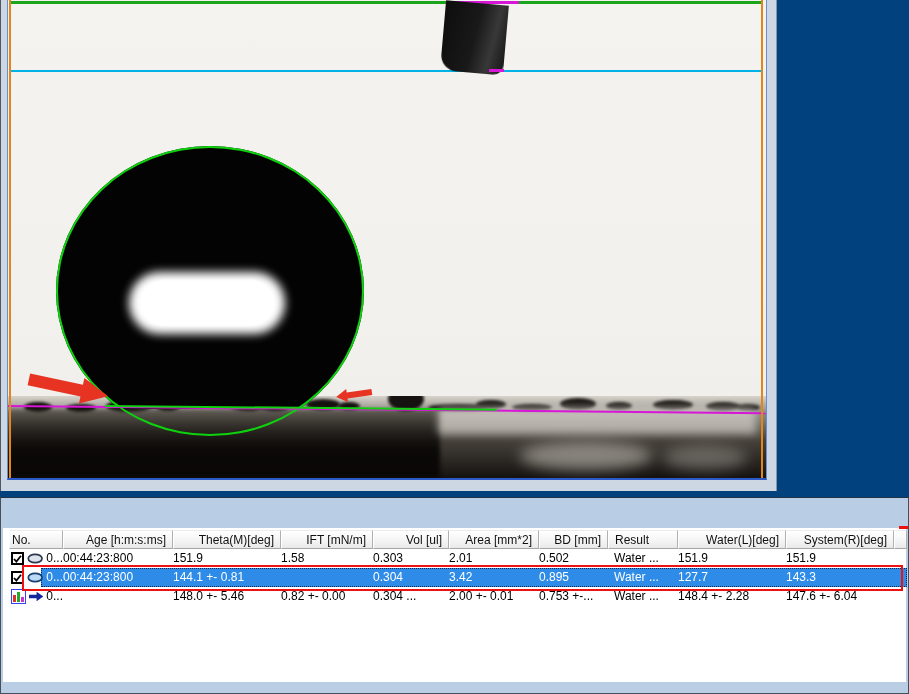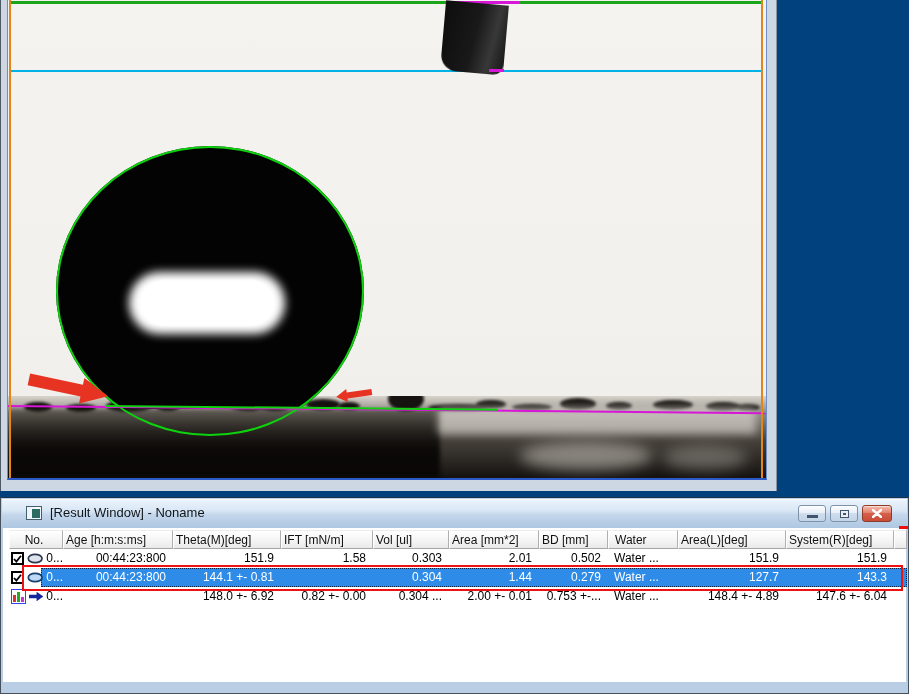--- a/index.html
+++ b/index.html
@@ -85,26 +85,26 @@
   .glyph-restore{width:9px;height:8px;border:1px solid #41566e;box-sizing:border-box;position:relative;background:#e8eef6;}
   .glyph-restore::after{content:"";position:absolute;left:2px;top:2px;width:3px;height:2px;background:#41566e;}
   
   .rw-content{position:absolute;left:2px;right:2px;top:30px;height:154px;background:#ffffff;}
   .table{position:absolute;left:6px;top:2px;width:898px;font-size:12px;color:#000;}
   .header-row{display:flex;height:19px;}
   .hcell{
     box-sizing:border-box;height:19px;line-height:18px;
     background:linear-gradient(180deg,#ffffff 0%,#f5f5f5 55%,#e9e9e9 100%);
     border-right:1px solid #b0b0b0;border-bottom:1px solid #a6a6a6;border-top:1px solid #ececec;border-left:1px solid #ffffff;
-    text-align:left;padding:0 6px 0 2px;color:#111;white-space:nowrap;overflow:hidden;
-  }
-  .hcell.center{text-align:center;}
+    text-align:right;padding:0 6px 0 2px;color:#111;white-space:nowrap;overflow:hidden;
+  }
+  .hcell.center{text-align:left;}
   .hcell.left{text-align:left;padding-left:6px;}
   .row{position:relative;display:flex;height:19px;line-height:19px;white-space:nowrap;}
-  .cell{box-sizing:border-box;text-align:right;padding-right:7px;overflow:hidden;position:relative;z-index:1;}
+  .cell{box-sizing:border-box;text-align:left;padding-right:7px;overflow:hidden;position:relative;z-index:1;}
   .cell.left{text-align:left;padding-left:6px;padding-right:2px;}
   .cell.icons{display:flex;align-items:center;text-align:left;padding:0 0 0 2px;gap:3px;}
   .c0{width:54px}.c1{width:110px}.c2{width:108px}.c3{width:92px}.c4{width:76px}
   .c5{width:90px}.c6{width:69px}.c7{width:70px}.c8{width:108px}.c9{width:108px}
   .row.selected{color:#fff;}
   .row.selected::before{
     content:"";position:absolute;left:32px;right:0;top:0;bottom:0;
     background:#2e8ce8;border:1px dotted rgba(5,25,55,.9);box-sizing:border-box;
   }
   .checkbox{width:13px;height:13px;background:#fff;border:2px solid #000;box-sizing:border-box;
@@ -170,54 +170,34 @@
     <svg class="arrow-svg" style="left:20px;top:374px;transform:rotate(12deg);" width="82" height="28" viewBox="0 0 82 28">
       <polygon points="0,8 54,8 54,1 81,14 54,27 54,20 0,20" fill="#e63322"></polygon>
     </svg>
     <svg class="arrow-svg" style="left:328px;top:388px;transform:rotate(-8deg);" width="36" height="13" viewBox="0 0 36 13">
       <polygon points="0,6.5 11,0 11,3.5 36,3.5 36,9.5 11,9.5 11,13" fill="#e63322"></polygon>
     </svg>
   </div>
 </div>
 
 <div class="result-window">
-  <div class="titlebar">
-    <div class="title-icon">
-      <span class="pane"></span>
-        <span class="dot"></span>
-    </div>
-    <div class="title-text">[Result Window] - Noname</div>
-    <div class="win-buttons">
-      <div class="win-btn" title="Minimize">
-        <span class="glyph-min"></span>
-      </div>
-      <div class="win-btn" title="Restore">
-        <span class="glyph-restore"></span>
-      </div>
-      <div class="win-btn close" title="Close">
-        <svg width="10" height="9" viewBox="0 0 10 9">
-          <path d="M1,1 L9,8 M9,1 L1,8" stroke="#ffffff" stroke-width="2.4" stroke-linecap="round"></path>
-        </svg>
-      </div>
-    </div>
-  </div>
 
   <div class="rw-content">
     <div class="table">
 
       <div class="header-row">
         <div class="hcell c0 center">No.</div>
         <div class="hcell c1">Age [h:m:s:ms]</div>
         <div class="hcell c2">Theta(M)[deg]</div>
         <div class="hcell c3">IFT [mN/m]</div>
         <div class="hcell c4">Vol [ul]</div>
         <div class="hcell c5">Area [mm*2]</div>
         <div class="hcell c6">BD [mm]</div>
-        <div class="hcell c7 left">Water</div>
-        <div class="hcell c8">Area(L)[deg]</div>
+        <div class="hcell c7 left">Result</div>
+        <div class="hcell c8">Water(L)[deg]</div>
         <div class="hcell c9">System(R)[deg]</div>
         <div class="hcell" style="width:13px"></div>
       </div>
 
       <div class="row">
         <div class="cell icons c0">
           <span class="checkbox">
             <svg width="9" height="8" viewBox="0 0 9 8">
                 <path d="M1,4 L3.4,6.6 L8,0.8" stroke="#000" stroke-width="1.8" fill="none"></path>
               </svg>
@@ -247,47 +227,47 @@
           </span>
           <svg width="19" height="13" viewBox="0 0 19 13">
             <ellipse cx="9.5" cy="6.5" rx="8" ry="4.8" fill="#bcdaf6" stroke="#15406e" stroke-width="2"></ellipse>
           </svg>
           <span>0...</span>
         </div>
         <div class="cell c1">00:44:23:800</div>
         <div class="cell c2">144.1 +- 0.81</div>
         <div class="cell c3"></div>
         <div class="cell c4">0.304</div>
-        <div class="cell c5">1.44</div>
-        <div class="cell c6">0.279</div>
+        <div class="cell c5">3.42</div>
+        <div class="cell c6">0.895</div>
         <div class="cell c7 left">Water ...</div>
         <div class="cell c8">127.7</div>
         <div class="cell c9">143.3</div>
       </div>
 
       <div class="row">
         <div class="cell icons c0">
           <span class="chart-icon">
             <i style="height:7px;background:#e03030;"></i>
             <i style="height:10px;background:#28a828;"></i>
             <i style="height:5px;background:#d030d0;"></i>
           </span>
           <svg width="18" height="11" viewBox="0 0 17 11">
             <polygon points="0,3.5 9,3.5 9,0 17,5.5 9,11 9,7.5 0,7.5" fill="#15259b"></polygon>
           </svg>
           <span>0...</span>
         </div>
         <div class="cell c1"></div>
-        <div class="cell c2">148.0 +- 6.92</div>
+        <div class="cell c2">148.0 +- 5.46</div>
         <div class="cell c3">0.82 +- 0.00</div>
         <div class="cell c4">0.304 ...</div>
         <div class="cell c5">2.00 +- 0.01</div>
         <div class="cell c6">0.753 +-...</div>
         <div class="cell c7 left">Water ...</div>
-        <div class="cell c8">148.4 +- 4.89</div>
+        <div class="cell c8">148.4 +- 2.28</div>
         <div class="cell c9">147.6 +- 6.04</div>
       </div>
 
     </div>
   </div>
 
   <div class="red-rect"></div>
   <div class="red-tick"></div>
 </div>
 

